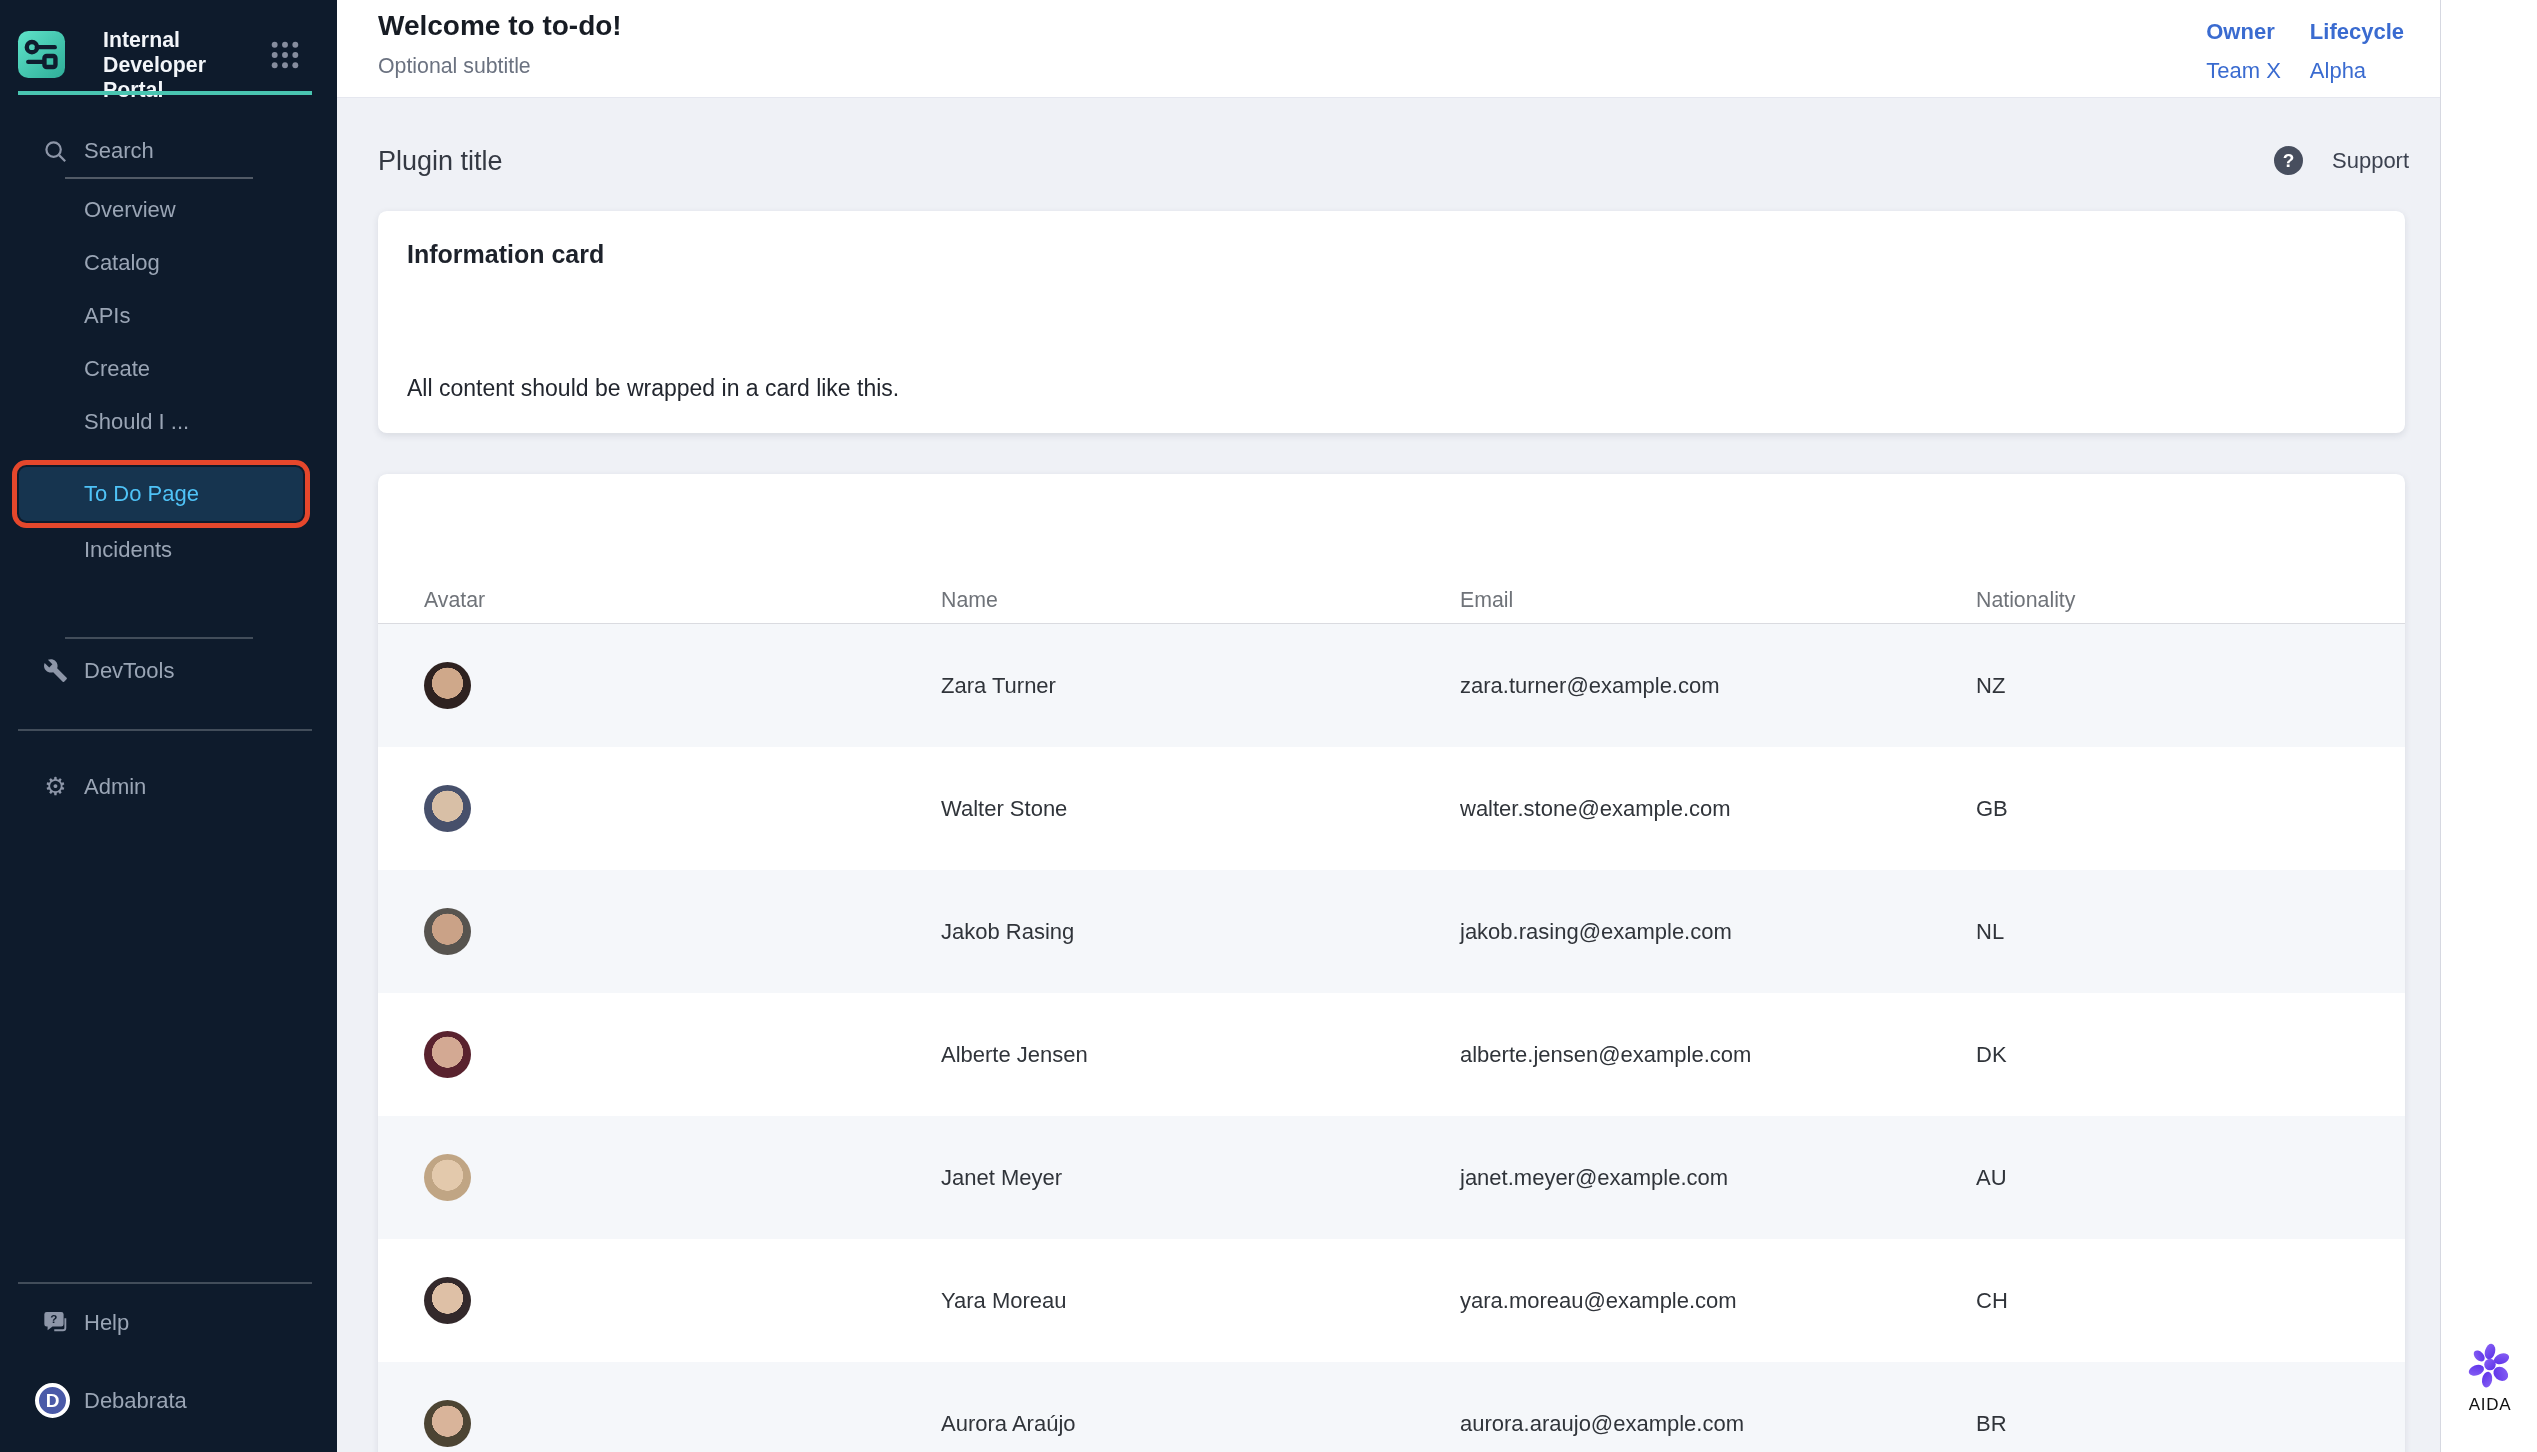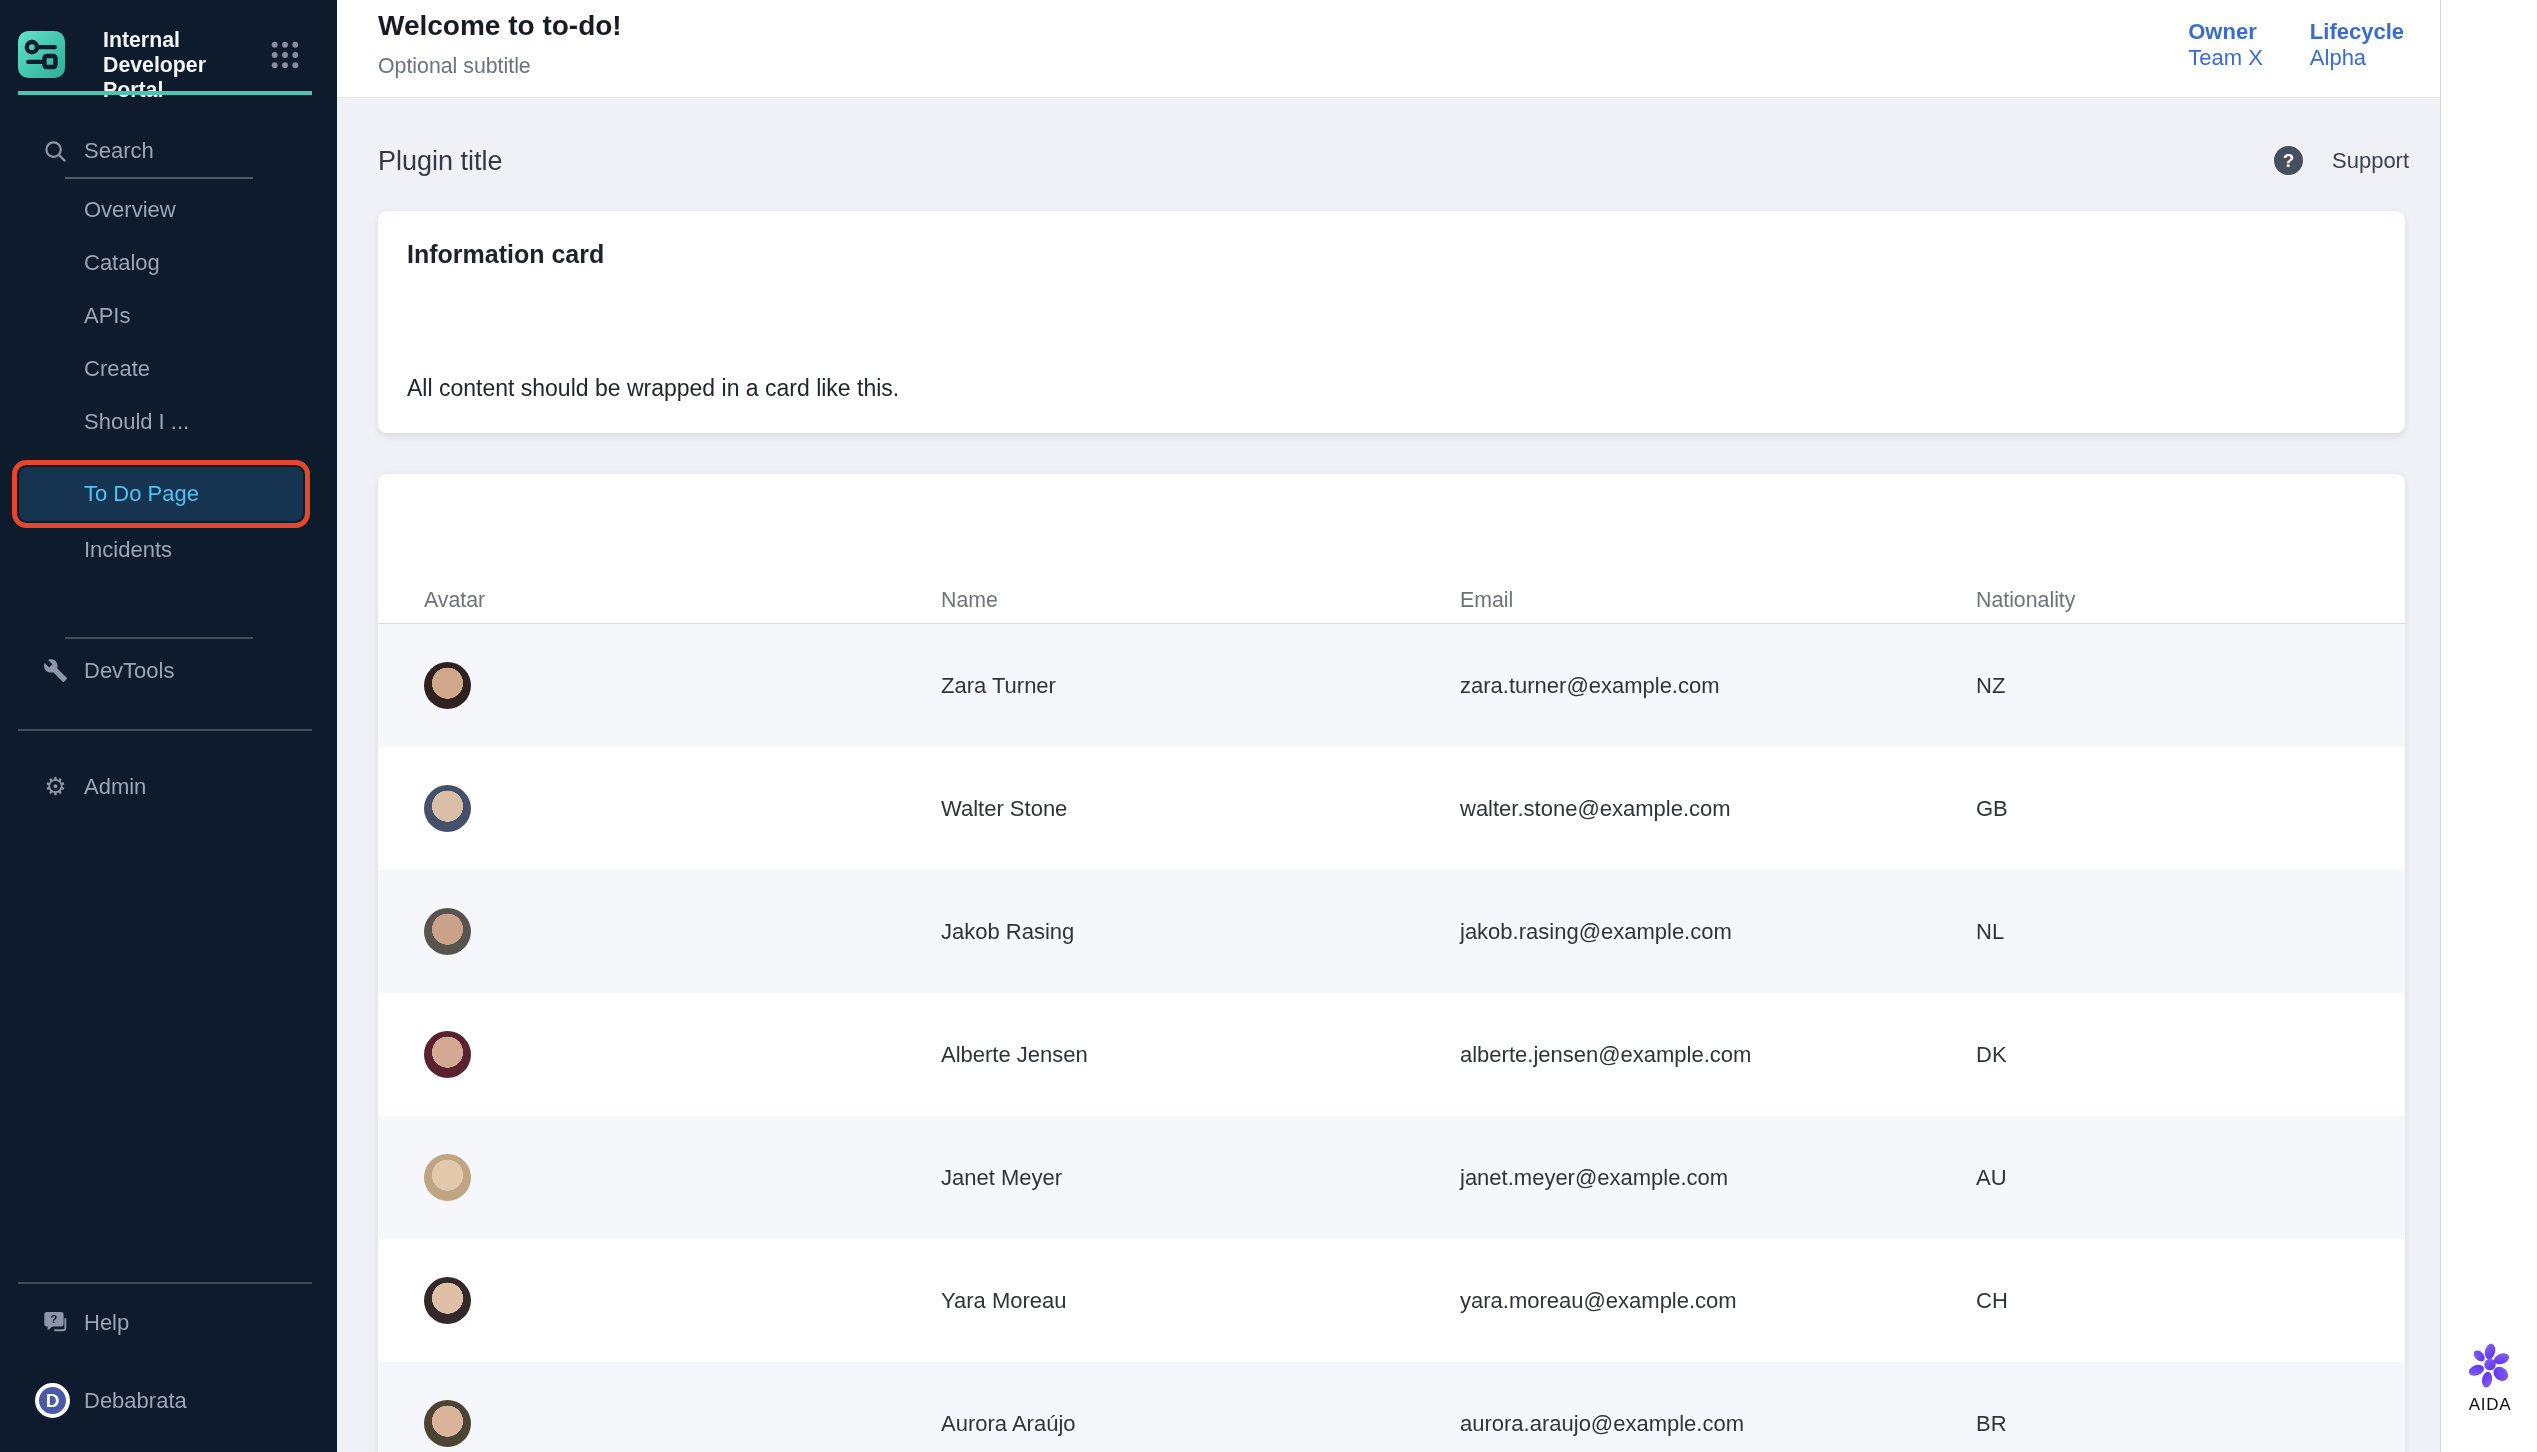--- a/index.html
+++ b/index.html
@@ -39,23 +39,23 @@
                background:#4a5aa8;border:4.4px solid #ffffff;display:flex;align-items:center;
                justify-content:center;color:#fff;font-weight:700;font-size:19px}
 
   
   .main{position:absolute;left:337px;top:0;bottom:0;width:2104px;background:#eff1f6;
         border-right:1.5px solid #d6d8e1}
   .page-header{position:absolute;left:0;top:0;width:100%;height:98px;background:#ffffff;
                border-bottom:1.5px solid #e5e7ef}
   .page-header .title{position:absolute;left:41px;top:9.6px;font-size:28px;font-weight:700;color:#171c24}
   .page-header .subtitle{position:absolute;left:41px;top:54px;font-size:21.3px;color:#6b7280}
-  .meta{position:absolute;top:19px;right:36px;display:flex;gap:47px;text-align:left}
+  .meta{position:absolute;top:19px;right:36px;display:flex;gap:29px;text-align:left}
   .meta .m-label{font-size:22px;font-weight:700;color:#3a6bd0}
-  .meta .m-value{font-size:22px;color:#3a6bd0;margin-top:0;cursor:pointer}
+  .meta .m-value{font-size:22px;color:#3a6bd0;margin-top:13px;cursor:pointer}
 
   .page-title{position:absolute;left:41px;top:146px;font-size:27px;font-weight:500;color:#343943}
   .support{position:absolute;left:1937px;top:146px;display:flex;align-items:center;cursor:pointer}
   .support .q-circle{width:29px;height:29px;border-radius:50%;background:#474e5e;color:#fff;
                      font-size:19px;font-weight:700;display:flex;align-items:center;justify-content:center}
   .support .s-label{margin-left:29px;font-size:22px;color:#3c4250}
 
   .card{position:absolute;background:#ffffff;border-radius:8.8px;
         box-shadow:0 2.2px 7.4px rgba(30,40,60,.10)}
   .info-card{left:41px;top:211px;width:2027px;height:222px}

